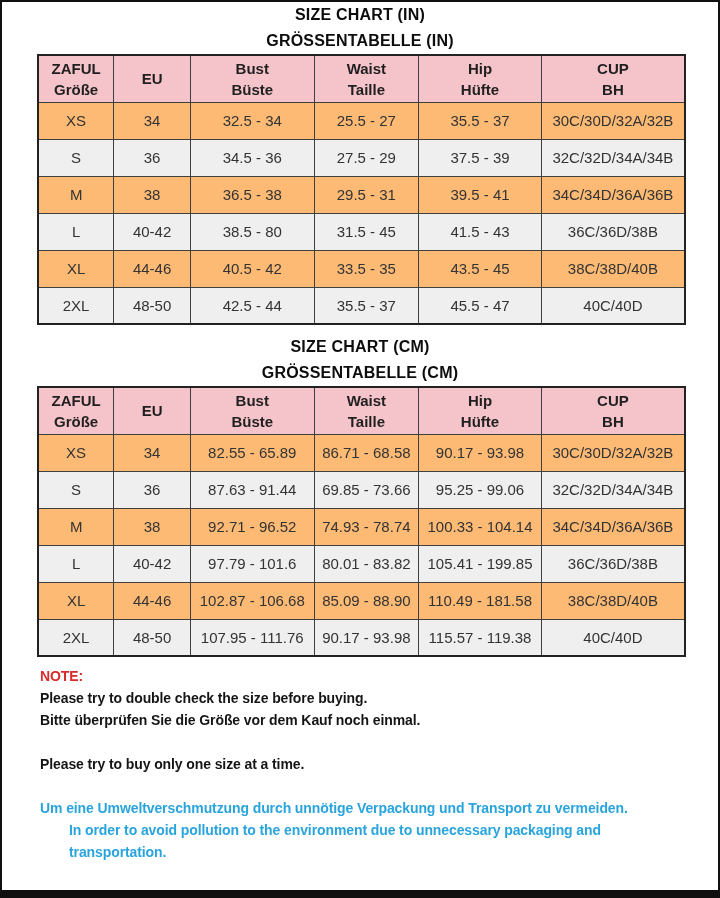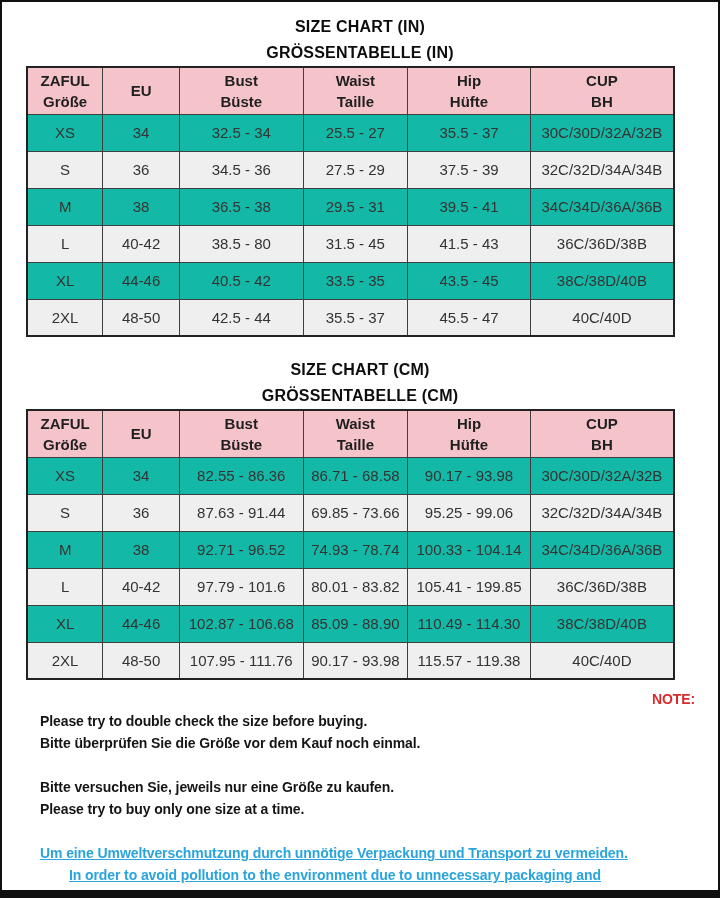--- a/index.html
+++ b/index.html
@@ -16,32 +16,32 @@
     color:#1a1a1a;
   }
   .frame{
     width:720px;height:898px;
     border:2px solid #101010;
     border-bottom:8px solid #101010;
     background:#fff;
     overflow:hidden;
   }
   .title-block{ text-align:center; }
-  .tb1{ padding-top:12px; }
-  .tb2{ padding-top:20px; }
+  .tb1{ }
+  .tb2{ padding-top:9px; }
   .doc-title{
     font-size:16px;font-weight:bold;color:#0d0d0d;
     line-height:26px;letter-spacing:.2px;
   }
   table.size-table{
     border-collapse:collapse;
     table-layout:fixed;
     width:649px;
-    margin-left:24px;
-    background:#14b8a6;
+    margin-left:35px;
+    background:#fdba74;
     border:2px solid #222;
   }
   table.size-table th, table.size-table td{
     border:1px solid #3f3f3f;
     text-align:center;
     vertical-align:middle;
     overflow:hidden;
     white-space:nowrap;
   }
   table.size-table th{
@@ -65,22 +65,22 @@
   .col-waist{width:16.18%;} .col-hip{width:18.95%;} .col-cup{width:22.20%;}
   .notes{
     margin:8px 0 0 38px;
     width:655px;
     font-size:14px;
     font-weight:bold;
     line-height:22px;
     letter-spacing:-0.1px;
     color:#151515;
   }
-  .note-label{ color:var(--note-red,#d92b2b);text-align:right; }
-  .note-eco{ color:var(--note-blue,#29a4dd);text-decoration:underline; }
+  .note-label{ color:var(--note-red,#d92b2b); }
+  .note-eco{ color:var(--note-blue,#29a4dd); }
   .note-eco-en{ max-width:650px;margin-left:29px; }
   .spacer{ height:22px; }
 </style>
 </head>
 <body>
 
 <div class="frame">
 
   <div class="title-block tb1">
     <div class="doc-title">SIZE CHART (IN)</div>
@@ -213,21 +213,21 @@
         <th>
             <span class="h-line">CUP</span>
             <span class="h-line">BH</span>
           </th>
       </tr>
     </thead>
     <tbody>
       <tr>
         <td>XS</td>
         <td>34</td>
-        <td>82.55 - 86.36</td>
+        <td>82.55 - 65.89</td>
         <td>86.71 - 68.58</td>
         <td>90.17 - 93.98</td>
         <td>30C/30D/32A/32B</td>
       </tr>
       <tr class="alt">
         <td class="b">S</td>
         <td class="b">36</td>
         <td>87.63 - 91.44</td>
         <td>69.85 - 73.66</td>
         <td>95.25 - 99.06</td>
@@ -247,39 +247,38 @@
         <td>97.79 - 101.6</td>
         <td>80.01 - 83.82</td>
         <td>105.41 - 199.85</td>
         <td>36C/36D/38B</td>
       </tr>
       <tr>
         <td>XL</td>
         <td class="b">44-46</td>
         <td>102.87 - 106.68</td>
         <td>85.09 - 88.90</td>
-        <td>110.49 - 114.30</td>
+        <td>110.49 - 181.58</td>
         <td>38C/38D/40B</td>
       </tr>
       <tr class="alt">
         <td>2XL</td>
         <td class="b">48-50</td>
         <td>107.95 - 111.76</td>
         <td>90.17 - 93.98</td>
         <td>115.57 - 119.38</td>
         <td>40C/40D</td>
       </tr>
     </tbody>
   </table>
 
   <div class="notes">
     <div class="note-label">NOTE:</div>
     <div>Please try to double check the size before buying.</div>
     <div>Bitte überprüfen Sie die Größe vor dem Kauf noch einmal.</div>
     <div class="spacer"></div>
-    <div>Bitte versuchen Sie, jeweils nur eine Größe zu kaufen.</div>
     <div>Please try to buy only one size at a time.</div>
     <div class="spacer"></div>
     <div class="note-eco">Um eine Umweltverschmutzung durch unnötige Verpackung und Transport zu vermeiden.</div>
     <div class="note-eco note-eco-en">In order to avoid pollution to the environment due to unnecessary packaging and transportation.</div>
   </div>
 
 </div>
 
 </body></html>

